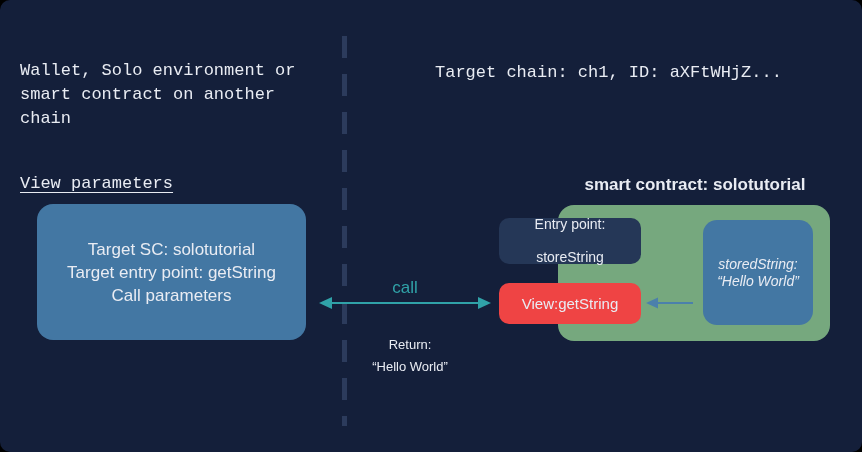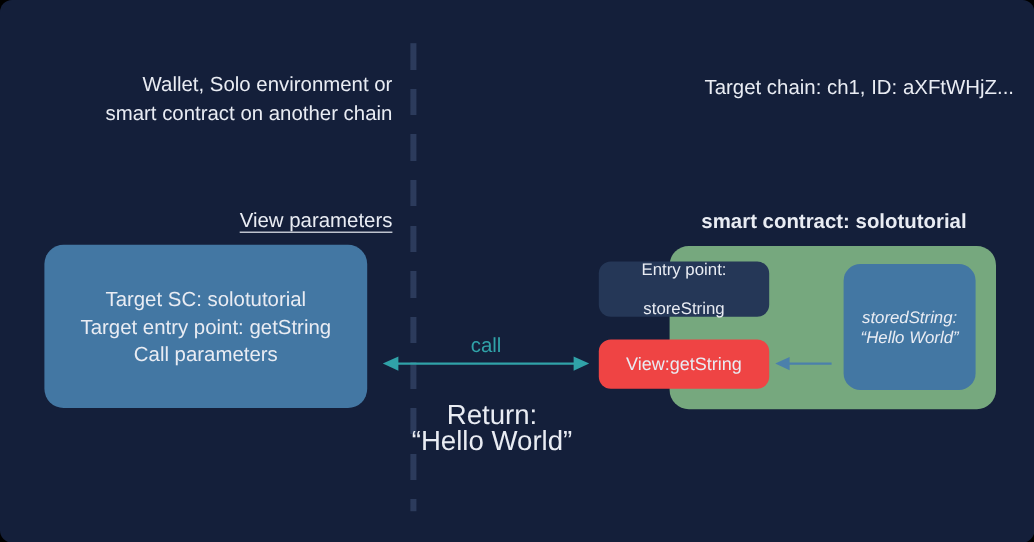--- a/index.html
+++ b/index.html
@@ -25,21 +25,21 @@
     top: 36px;
     width: 5px;
     height: 390px;
     background: repeating-linear-gradient(
       to bottom,
       #2c3b5c 0px, #2c3b5c 22px,
       transparent 22px, transparent 38px
     );
   }
 
-  .txt { text-align: right; font-size: 17px; line-height: 24px; color: #e9ecf3; }
+  .txt { text-align: left; font-size: 17px; line-height: 24px; color: #e9ecf3; font-family: Liberation Mono, monospace; }
 
   .left-header  { left: 20px;  top: 59px;  width: 307px; }
   .right-header { left: 435px; top: 61px;  width: 410px; }
 
   .section-title {
     left: 20px; top: 172px; width: 307px;
     text-decoration: underline;
     text-underline-offset: 4px;
   }
 
@@ -109,21 +109,21 @@
   .call-label {
     left: 330px; top: 278px; width: 150px;
     text-align: center;
     font-size: 17px;
     color: #30a2a8;
   }
 
   .return-label {
     left: 330px; top: 334px; width: 160px;
     text-align: center;
-    font-size: 23px;
+    font-size: 13px;
     line-height: 22px;
   }
 
   .call-arrow-wrap  { left: 318px; top: 295px; width: 174px; height: 16px; }
   .store-arrow-wrap { left: 646px; top: 296px; width: 48px;  height: 14px; }
 
   .it { }
 </style>
 </head>
 <body>

